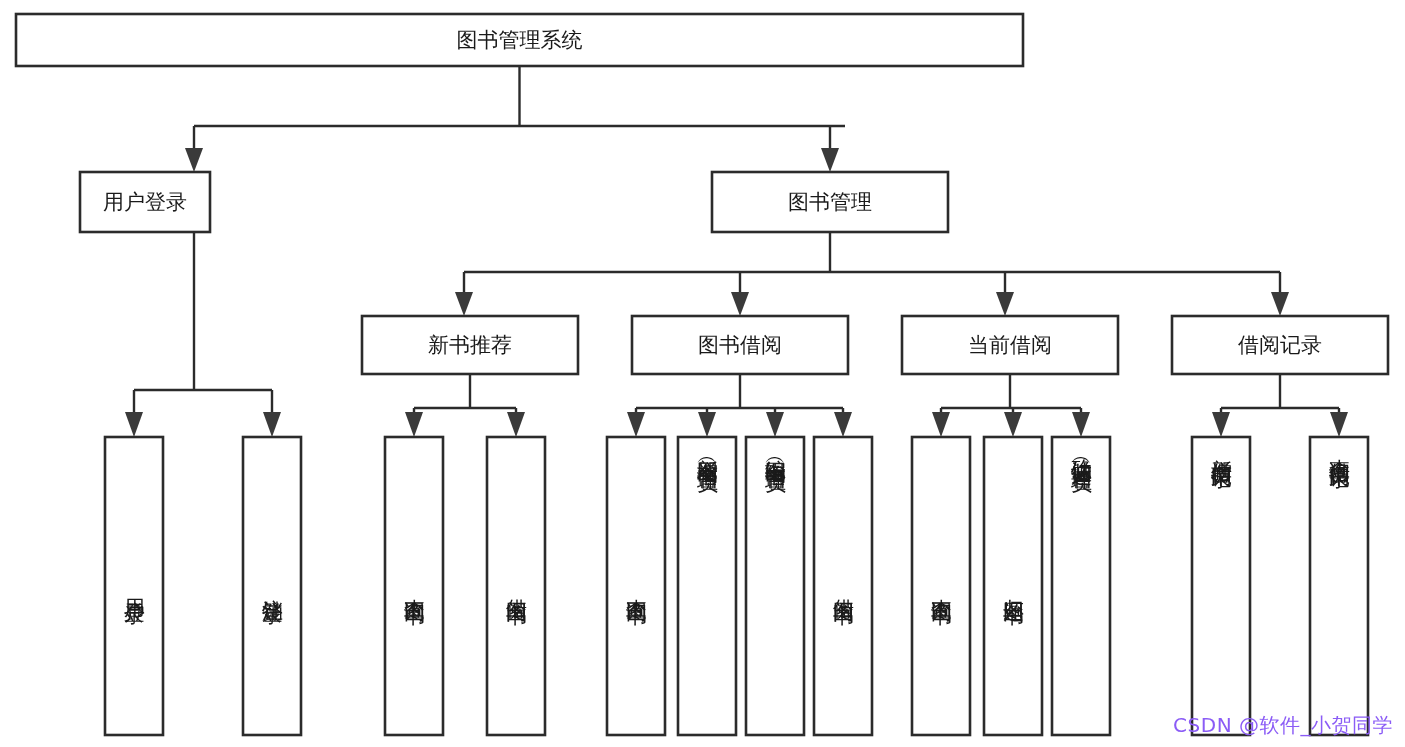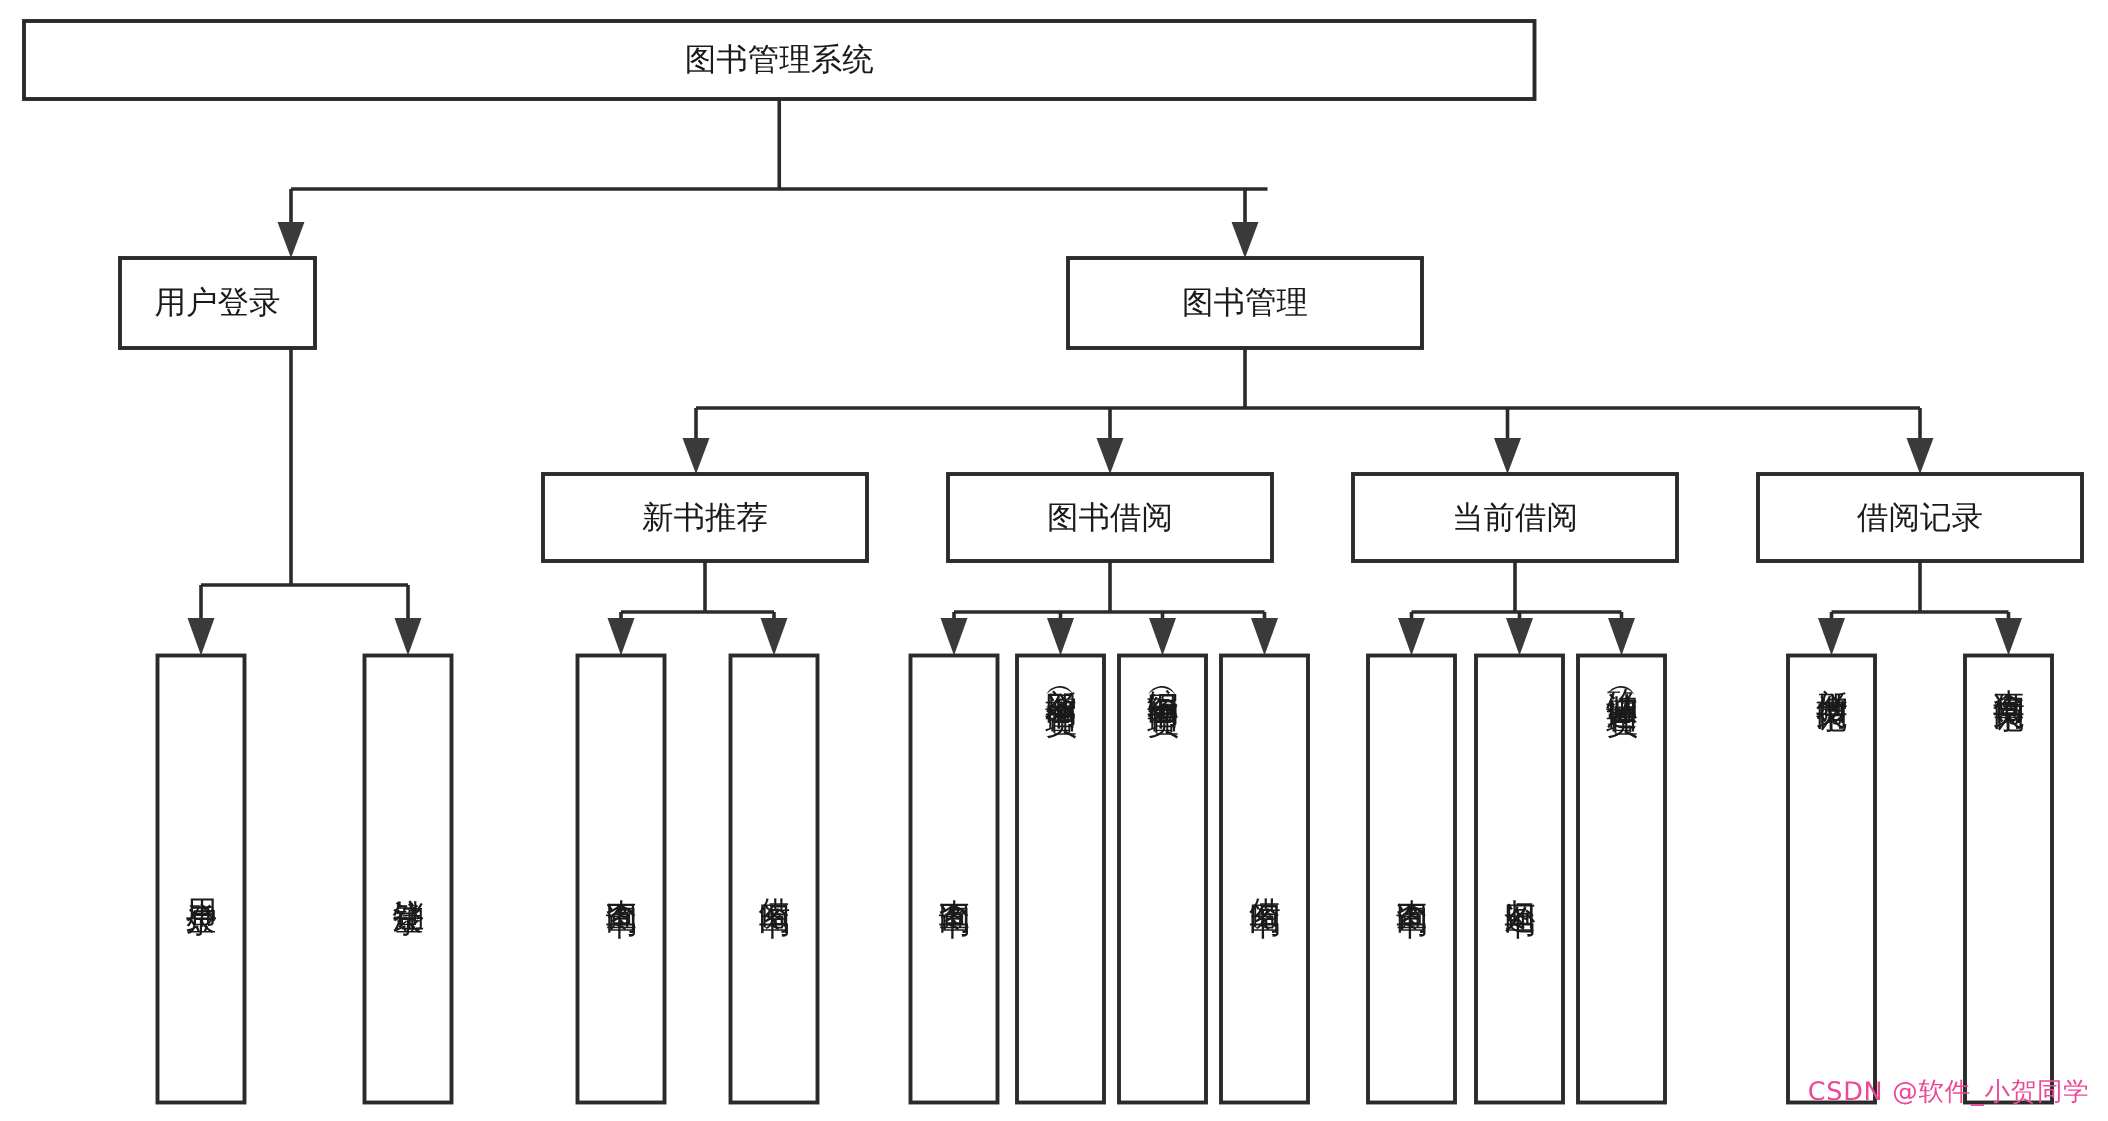--- a/index.html
+++ b/index.html
@@ -64,22 +64,22 @@
     line-height: 1.18;
     letter-spacing: 2px;
     color: #1a1a1a;
     white-space: nowrap;
   }
   .watermark {
     position: absolute;
     right: 12px;
     bottom: 8px;
     font-family: "DejaVu Sans", "Liberation Sans", sans-serif;
-    font-size: 17px;
-    color: #ec4899;
+    font-size: 20px;
+    color: #8b5cf6;
     letter-spacing: 0.5px;
     user-select: none;
     pointer-events: none;
     white-space: nowrap;
   }
 </style>
 </head>
 <body>
 
 <div id="diagram-root">

